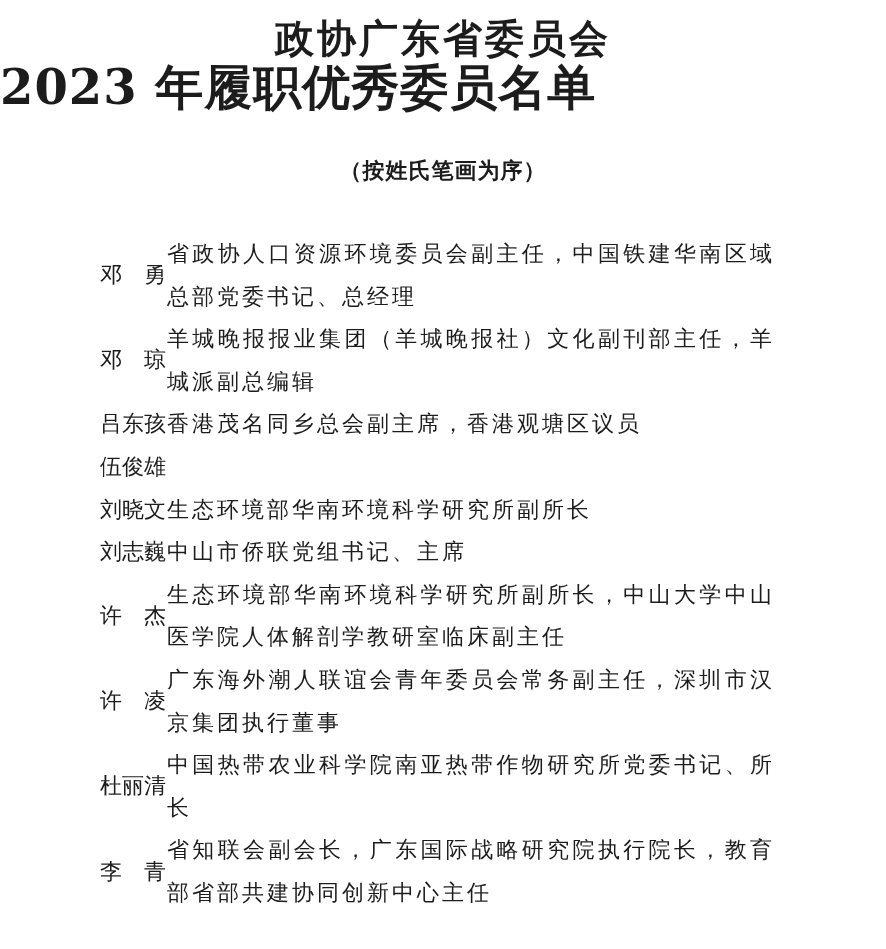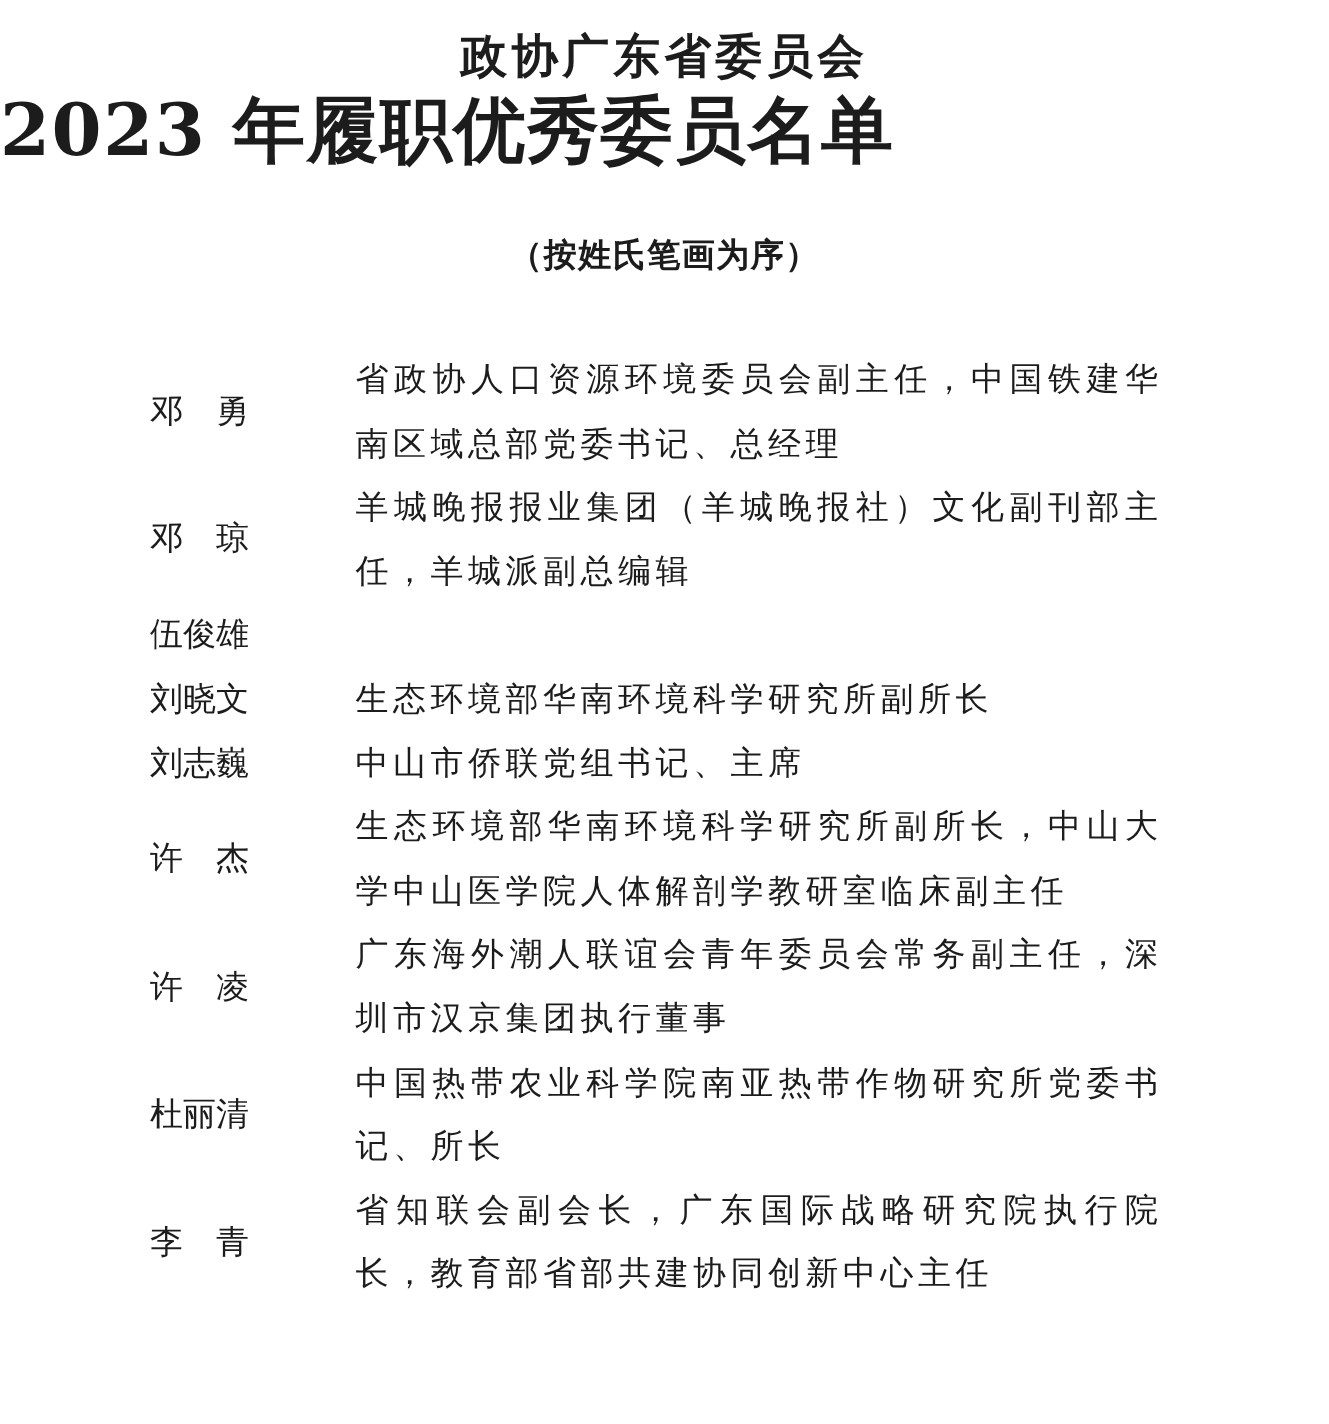--- a/index.html
+++ b/index.html
@@ -15,21 +15,21 @@
     color: #1c1c1c;
   }
   .page {
     width: 886px;
     height: 949px;
     background: #ffffff;
   }
   .title1 {
     margin: 20px 0 0 0;
     text-align: center;
-    font-size: 31px;
+    font-size: 39px;
     font-weight: bold;
     line-height: 36px;
     letter-spacing: 3px;
   }
   .title2 {
     margin: 11px 0 0 0;
     font-size: 48px;
     font-weight: bold;
     line-height: 40px;
     letter-spacing: 1px;
@@ -51,21 +51,20 @@
   }
   .name {
     width: 67px;
     flex: none;
     font-size: 22px;
     line-height: 42.6px;
     white-space: pre;
     letter-spacing: 0;
   }
   .desc {
-    margin-left: 70px;
     flex: 1;
     font-size: 22px;
     line-height: 42.6px;
     letter-spacing: 3px;
     text-align: justify;
     text-justify: inter-ideograph;
   }
 </style>
 </head>
 <body>
@@ -81,20 +80,24 @@
     <div class="entry">
       <span class="name">邓　勇</span>
       <span class="desc">省政协人口资源环境委员会副主任，中国铁建华南区域总部党委书记、总经理</span>
     </div>
 
     <div class="entry">
       <span class="name">邓　琼</span>
       <span class="desc">羊城晚报报业集团（羊城晚报社）文化副刊部主任，羊城派副总编辑</span>
     </div>
 
+    <div class="entry">
+      <span class="name">吕东孩</span>
+      <span class="desc">香港茂名同乡总会副主席，香港观塘区议员</span>
+    </div>
 
     <div class="entry">
       <span class="name">伍俊雄</span>
     </div>
 
     <div class="entry">
       <span class="name">刘晓文</span>
       <span class="desc">生态环境部华南环境科学研究所副所长</span>
     </div>
 

